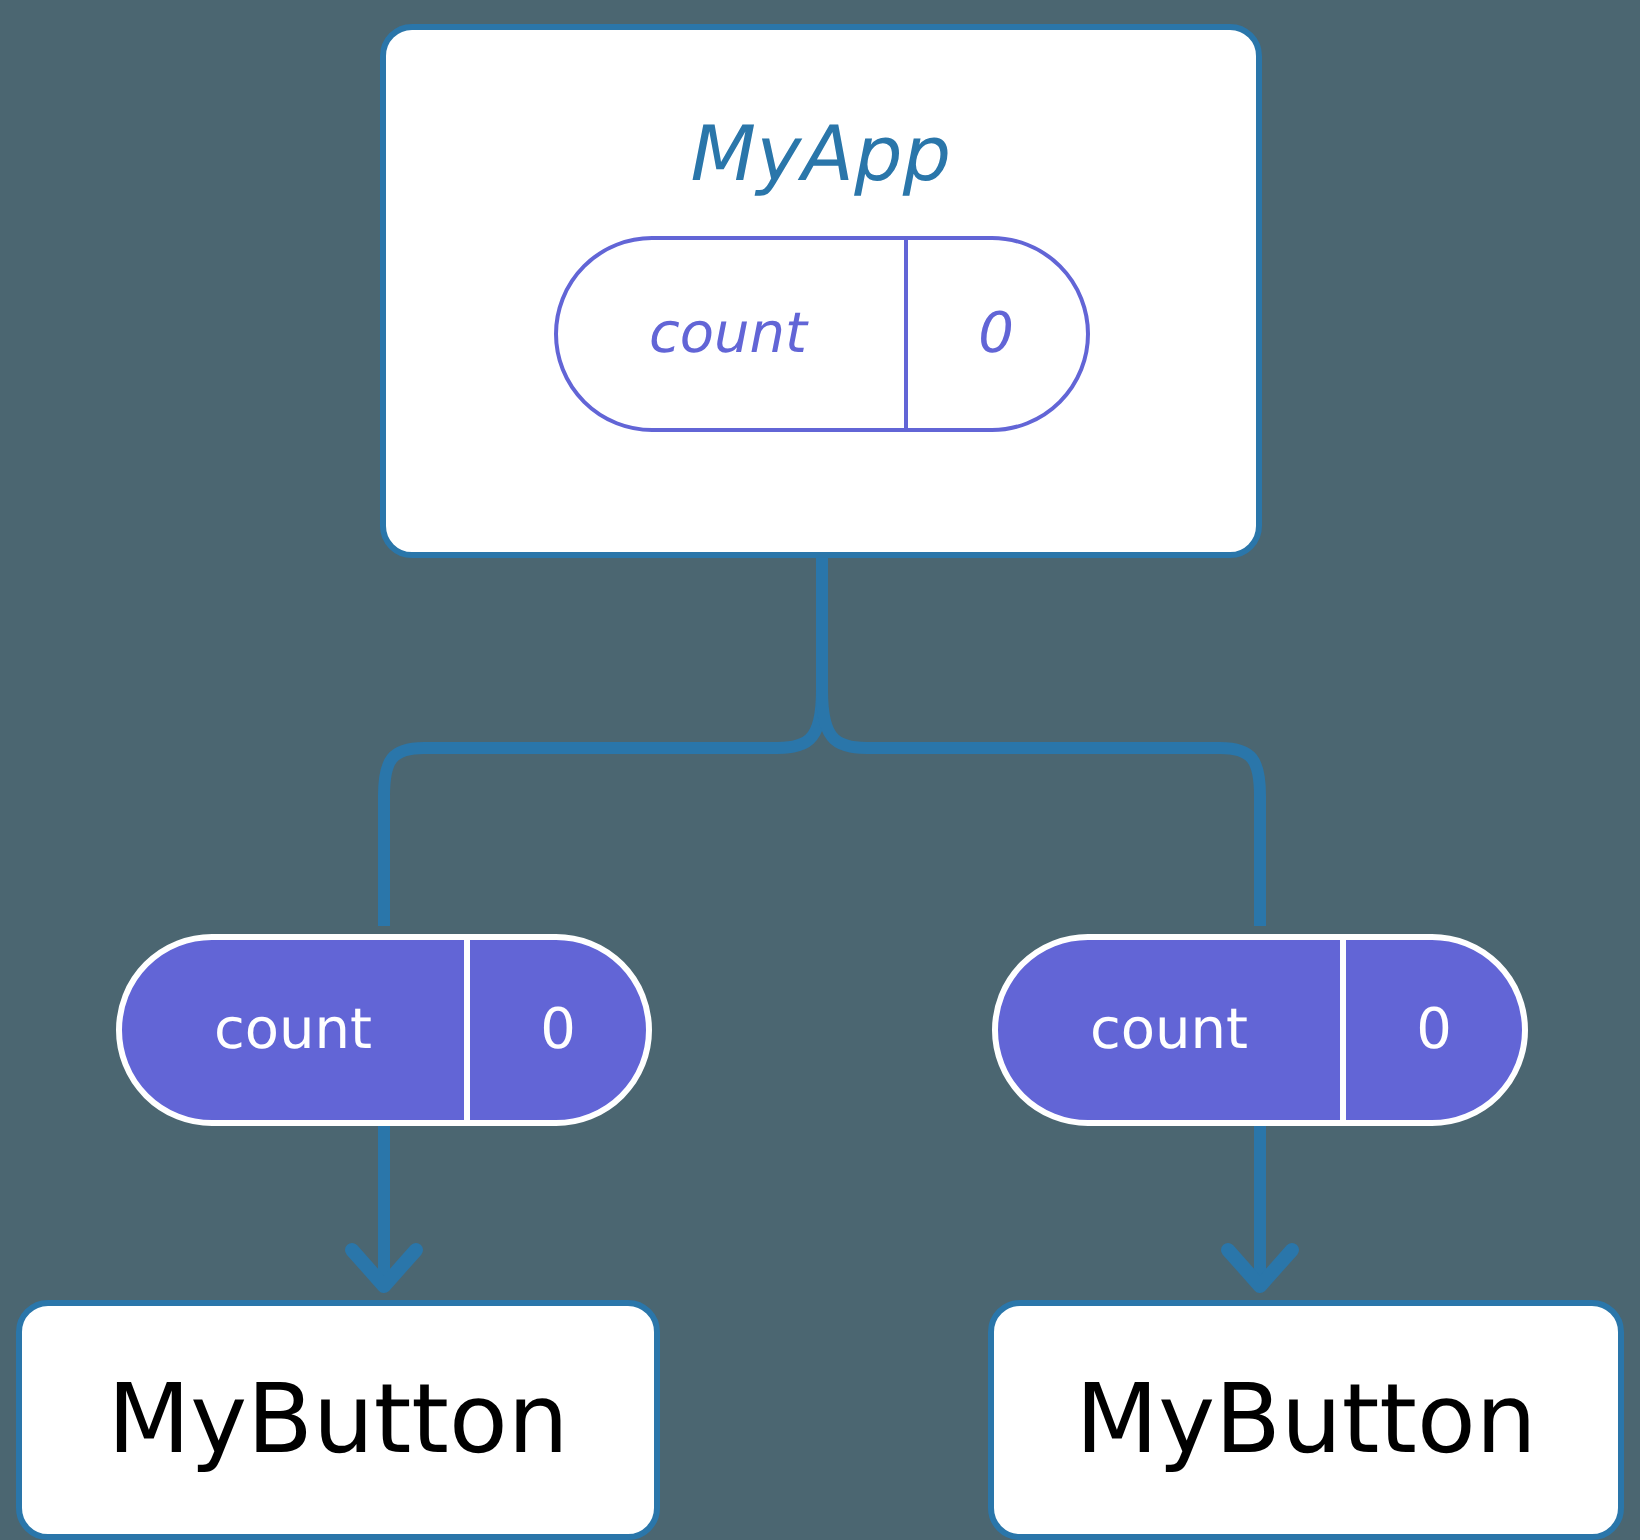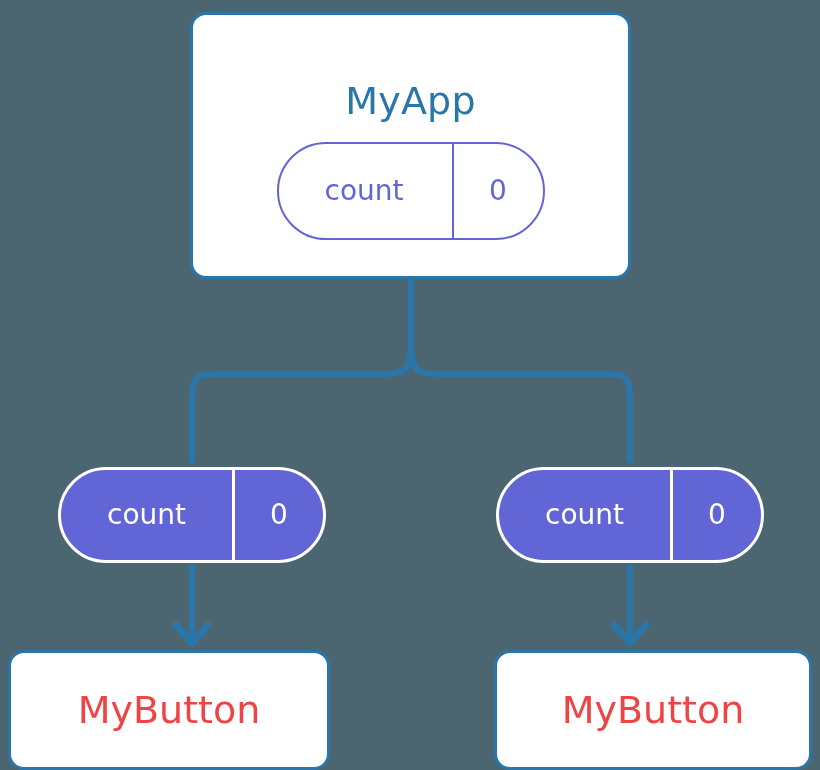--- a/index.html
+++ b/index.html
@@ -38,21 +38,22 @@
     display: flex;
     flex-direction: column;
     align-items: center;
   }
   #app-card {
     left: 190px;
     top: 12px;
     width: 441px;
     height: 267px;
     justify-content: flex-start;
-    padding-top: 67px;
+    padding-top: 43px;
+    font-style: italic;
   }
   .card-title {
     color: #2a76aa;
     font-size: 38px;
     line-height: 1;
     letter-spacing: 0.2px;
     white-space: nowrap;
   }
 
   
@@ -118,22 +119,22 @@
     background: #ffffff;
     border: 3px solid #2a76aa;
     border-radius: 16px;
     display: flex;
     align-items: center;
     justify-content: center;
   }
   #btn-card-left  { left: 8px;   top: 650px; width: 322px; height: 120px; }
   #btn-card-right { left: 494px; top: 650px; width: 318px; height: 120px; }
   .child-title {
-    color: #ef4444;
-    font-size: 38px;
+    color: #000000;
+    font-size: 48px;
     line-height: 1;
     white-space: nowrap;
   }
 </style>
 </head>
 <body>
 
 <div id="stage">
 
   <svg id="wires" viewBox="0 0 820 770">

